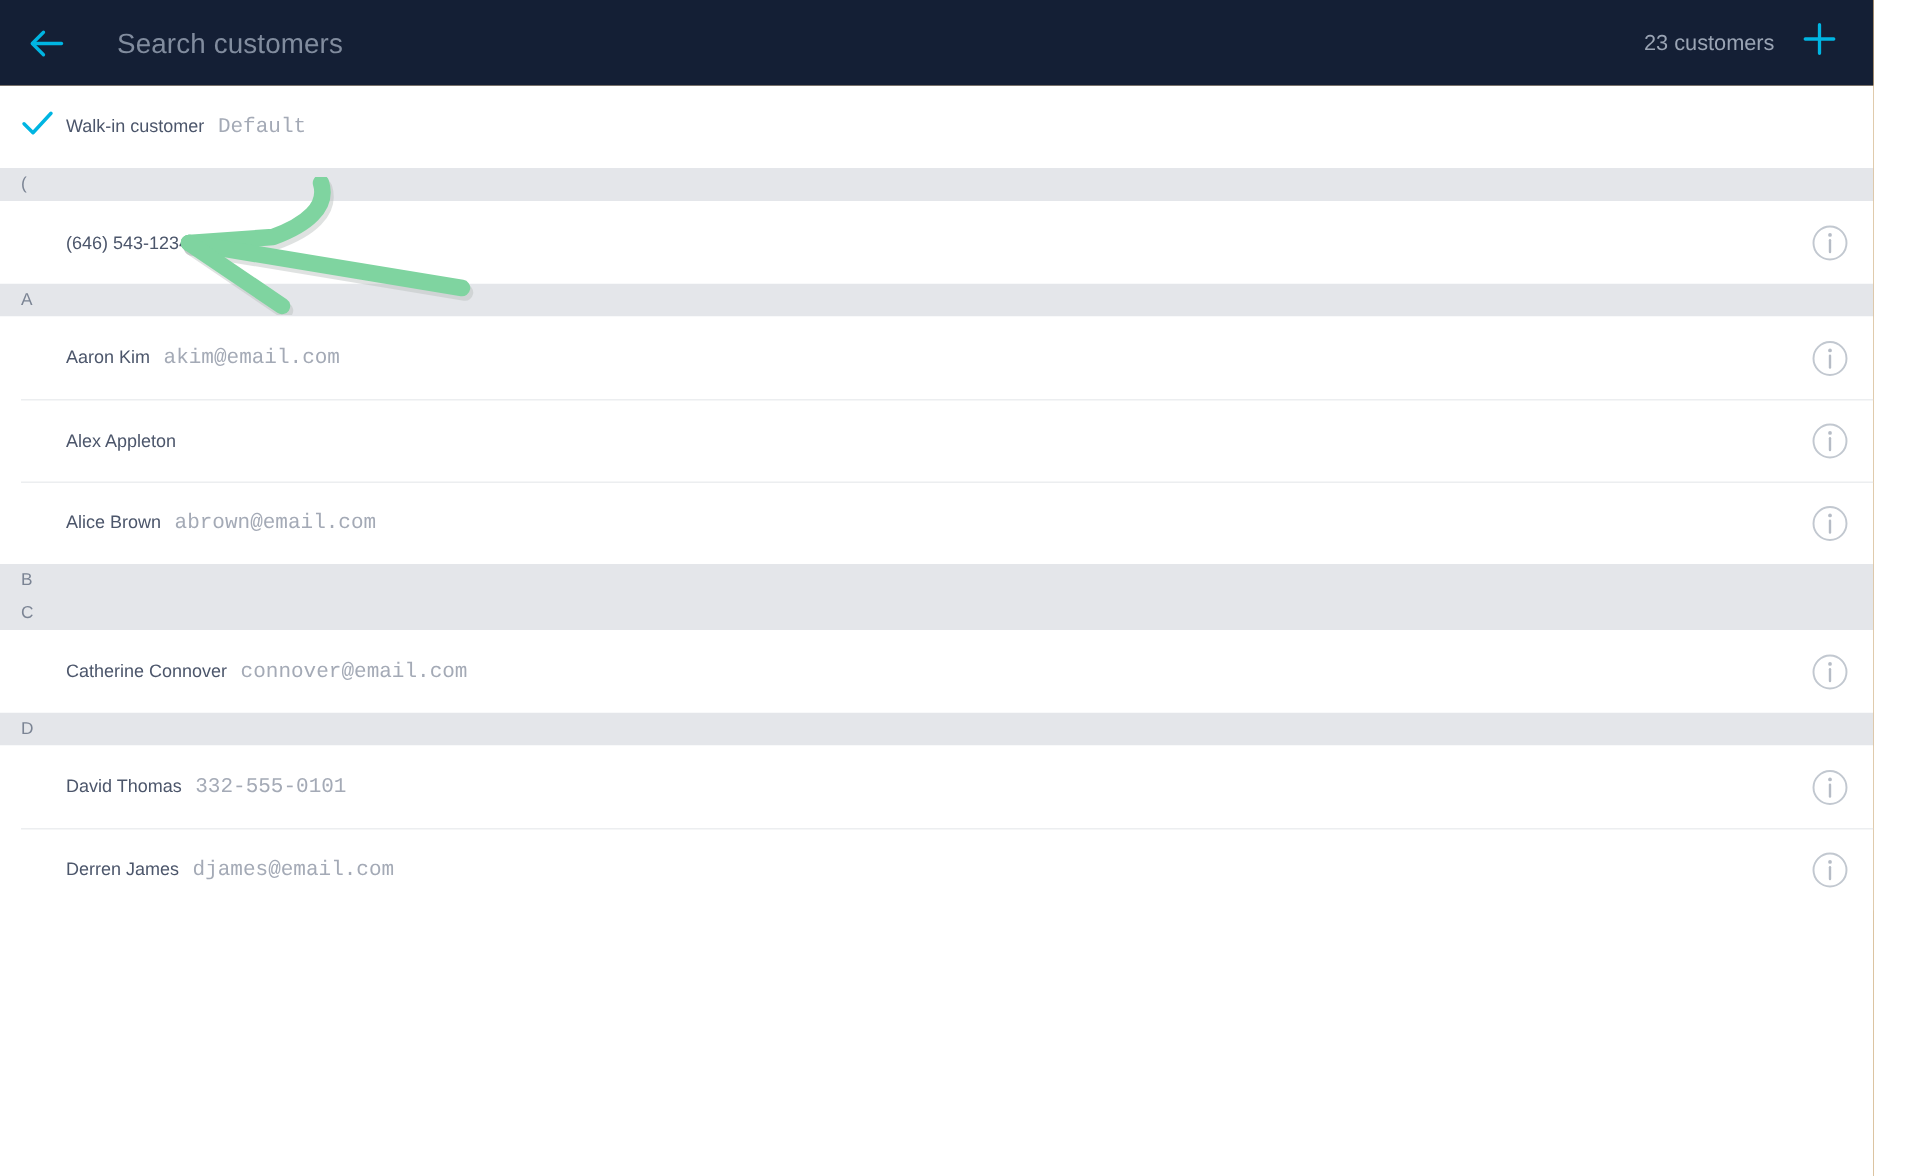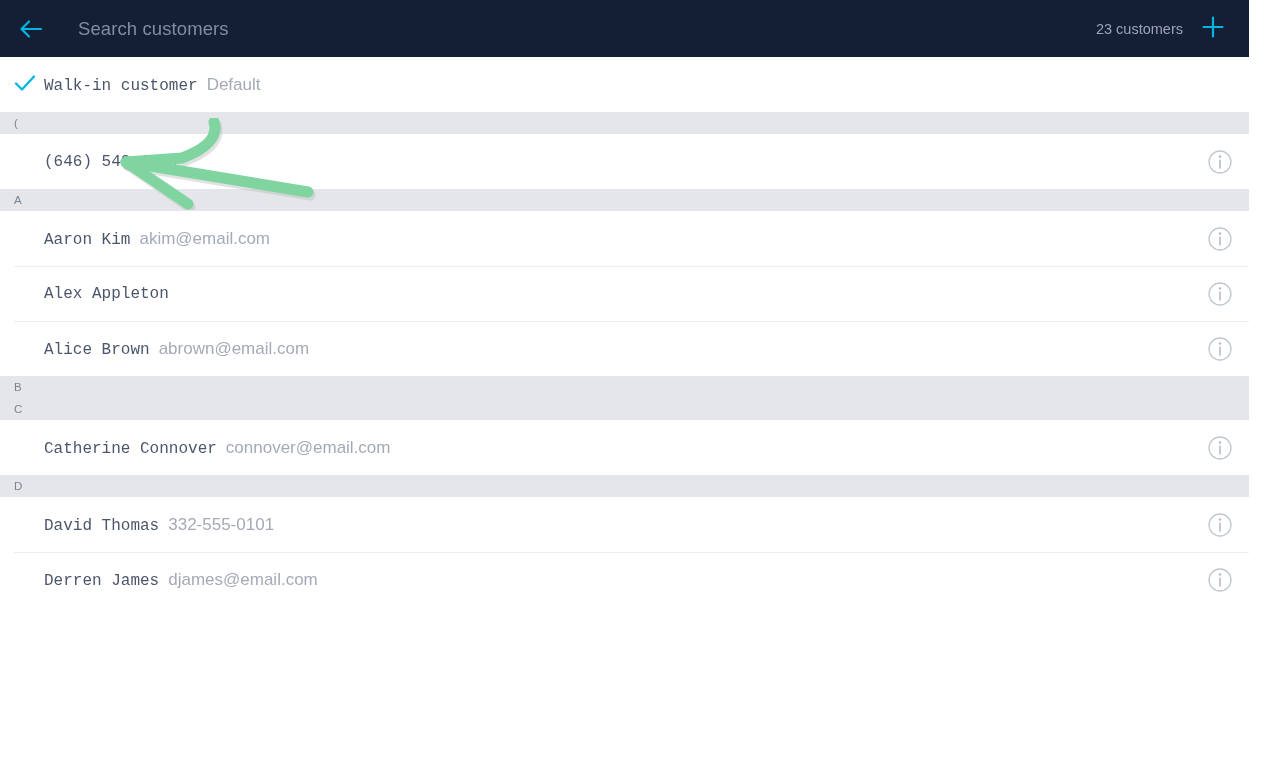--- a/index.html
+++ b/index.html
@@ -114,30 +114,30 @@
   .row-main {
     display: flex;
     align-items: baseline;
     flex: 1 1 auto;
     min-width: 0;
     overflow: hidden;
   }
 
   .row-title {
     color: #4c566b;
-    font-size: 16px;
+    font-size: 12px;
+    white-space: nowrap;
+  }
+
+  .row-sub {
+    color: #a4aab6;
+    font-size: 14px;
+    margin-left: 9px;
     white-space: nowrap;
     font-family: Liberation Mono, monospace;
-  }
-
-  .row-sub {
-    color: #a4aab6;
-    font-size: 17px;
-    margin-left: 9px;
-    white-space: nowrap;
   }
 
   .row-info {
     width: 58px;
     flex: 0 0 auto;
     display: flex;
     align-items: center;
     justify-content: center;
     cursor: pointer;
   }

